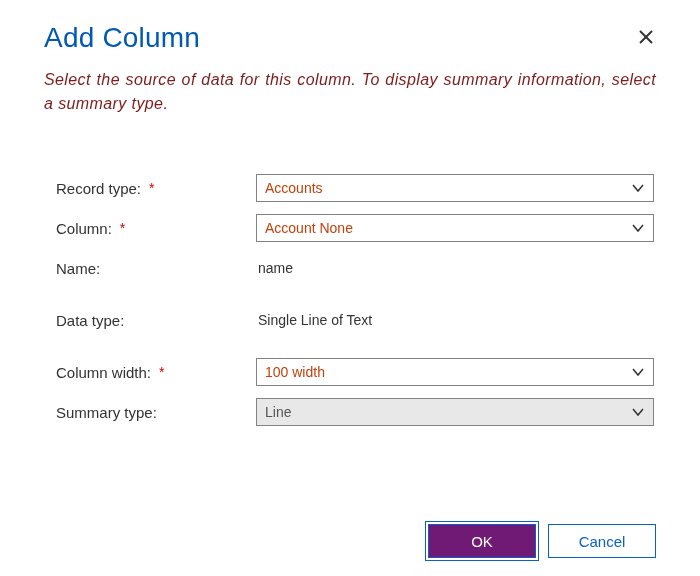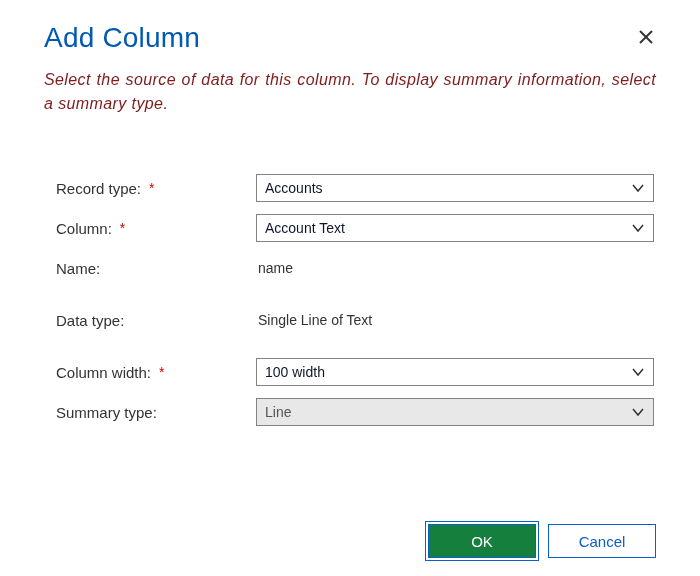--- a/index.html
+++ b/index.html
@@ -92,21 +92,21 @@
     .select-box {
       position: relative;
       border: 1px solid #828282;
       height: 28px;
       display: flex;
       align-items: center;
       padding: 0 30px 0 8px;
       background: #ffffff;
       cursor: pointer;
       font-size: 14px;
-      color: #0f172a;
+      color: #c2410c;
     }
     .select-box.disabled {
       background: #e8e8e8;
       color: #555555;
       cursor: default;
     }
     .chevron {
       position: absolute;
       right: 8px;
       top: 50%;
@@ -139,21 +139,21 @@
       height: 34px;
       font-size: 15px;
       border: none;
       cursor: pointer;
       display: flex;
       align-items: center;
       justify-content: center;
       font-family: inherit;
     }
     .btn-primary {
-      background: #15803d;
+      background: #701a75;
       color: #ffffff;
       border: 1px solid #0a5fc8;
       outline: 1px solid #0a5fc8;
       outline-offset: 2px;
     }
     .btn-secondary {
       background: #ffffff;
       color: #0a5fc8;
       border: 1px solid #0a5fc8;
     }
@@ -196,21 +196,21 @@
       </div>
     </div>
 
     <div class="field-row">
       <div class="field-label">
         <span>Column:</span>
         <span class="required">*</span>
       </div>
       <div class="field-control">
         <div class="select-box">
-          <span>Account Text</span>
+          <span>Account None</span>
           <span class="chevron">
             <svg viewBox="0 0 14 14">
                 <polyline points="2,4 7,10 12,4"></polyline>
               </svg>
           </span>
         </div>
       </div>
     </div>
 
     <div class="field-row">

